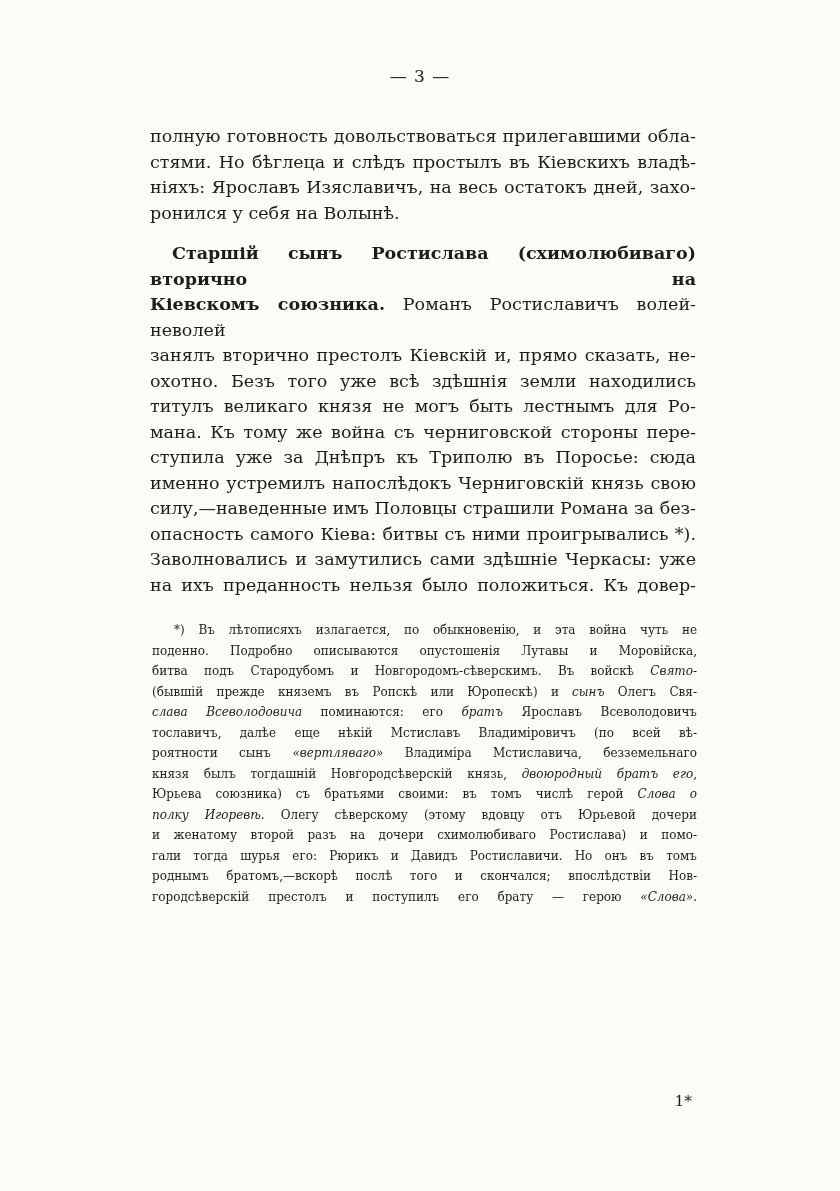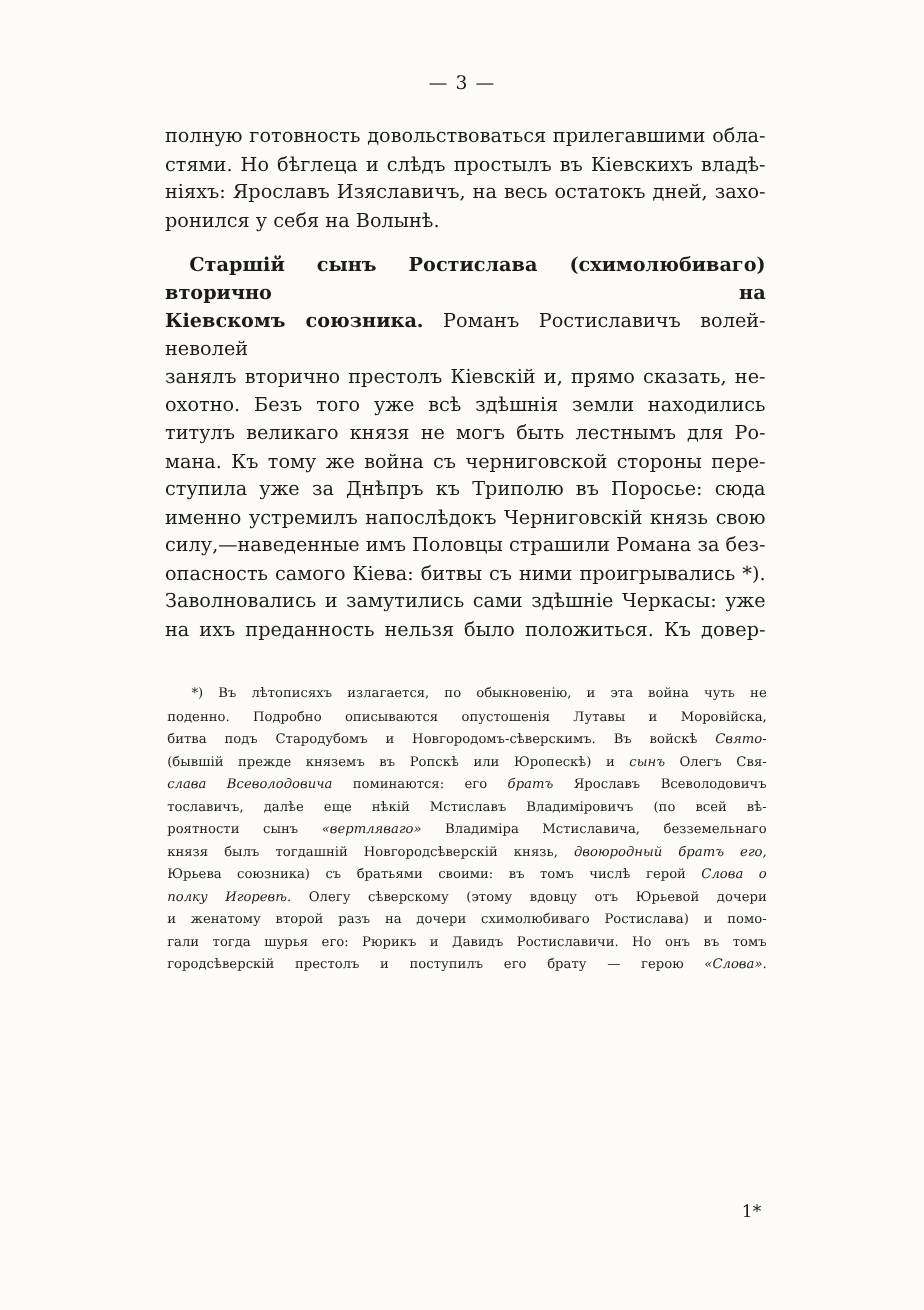--- a/index.html
+++ b/index.html
@@ -18,21 +18,21 @@
     position: absolute;
     top: 66px;
     left: 0;
     right: 0;
     text-align: center;
     font-size: 17px;
     letter-spacing: 1px;
   }
   .main-text {
     position: absolute;
-    top: 112px;
+    top: 124px;
     left: 150px;
     width: 546px;
     font-size: 17.5px;
     line-height: 25.5px;
   }
   .paragraph + .paragraph {
     margin-top: 15px;
   }
   .footnote {
     position: absolute;
@@ -98,17 +98,18 @@
       <div class="line fill"><span>битва подъ Стародубомъ и Новгородомъ-сѣверскимъ. Въ войскѣ </span><span class="i">Свято-</span></div>
       <div class="line fill"><span>(бывшій прежде княземъ въ Ропскѣ или Юропескѣ) и </span><span class="i">сынъ</span><span> Олегъ Свя-</span></div>
       <div class="line fill"><span class="i">слава Всеволодовича</span><span> поминаются: его </span><span class="i">братъ</span><span> Ярославъ Всеволодовичъ</span></div>
       <div class="line fill"><span>тославичъ, далѣе еще нѣкій Мстиславъ Владиміровичъ (по всей вѣ-</span></div>
       <div class="line fill"><span>роятности сынъ </span><span class="i">«вертляваго»</span><span> Владиміра Мстиславича, безземельнаго</span></div>
       <div class="line fill"><span>князя былъ тогдашній Новгородсѣверскій князь, </span><span class="i">двоюродный братъ его,</span></div>
       <div class="line fill"><span>Юрьева союзника) съ братьями своими: въ томъ числѣ герой </span><span class="i">Слова о</span></div>
       <div class="line fill"><span class="i">полку Игоревѣ.</span><span> Олегу сѣверскому (этому вдовцу отъ Юрьевой дочери</span></div>
       <div class="line fill"><span>и женатому второй разъ на дочери схимолюбиваго Ростислава) и помо-</span></div>
       <div class="line fill"><span>гали тогда шурья его: Рюрикъ и Давидъ Ростиславичи. Но онъ въ томъ</span></div>
+      <div class="line fill"><span>роднымъ братомъ,—вскорѣ послѣ того и скончался; впослѣдствіи Нов-</span></div>
       <div class="line fill"><span>городсѣверскій престолъ и поступилъ его брату — герою </span><span class="i">«Слова»</span><span>.</span></div>
     </div>
 
   <div class="sig-mark">1*</div>
 </div>
 
 </body></html>

